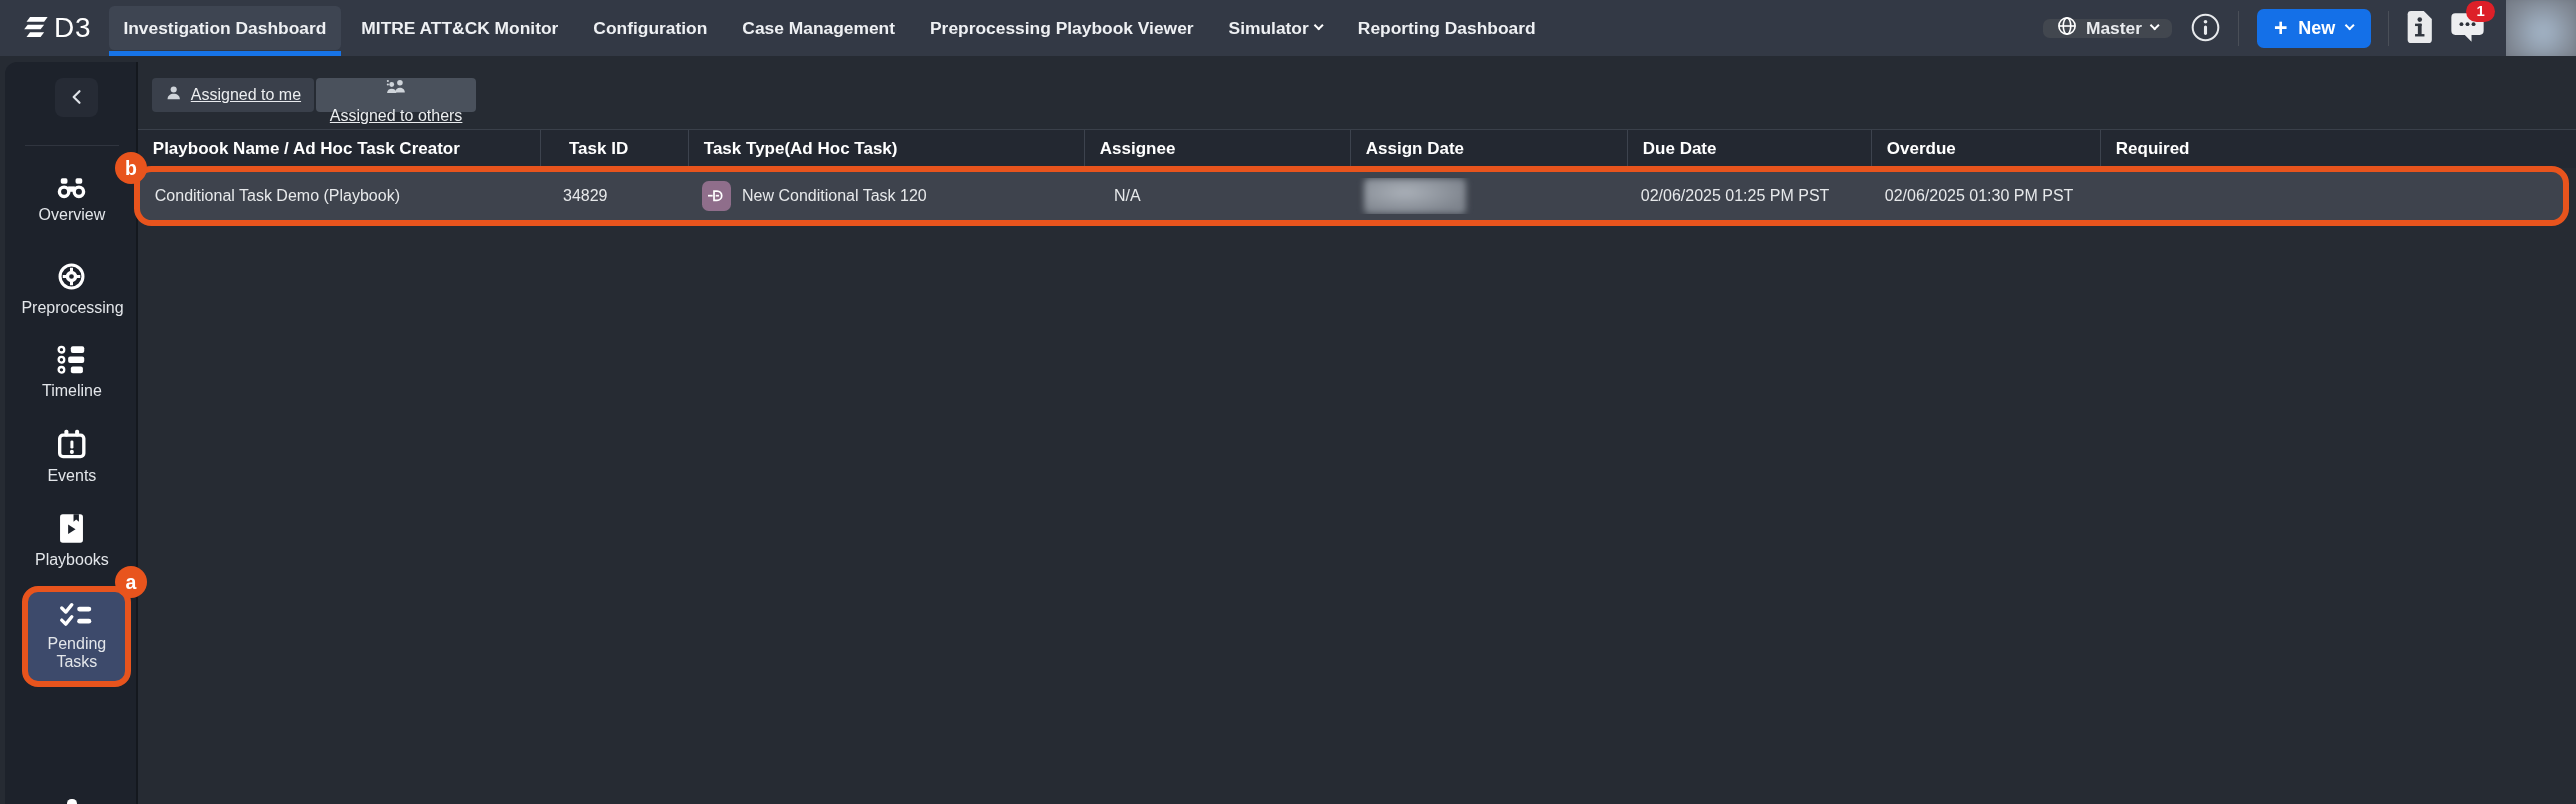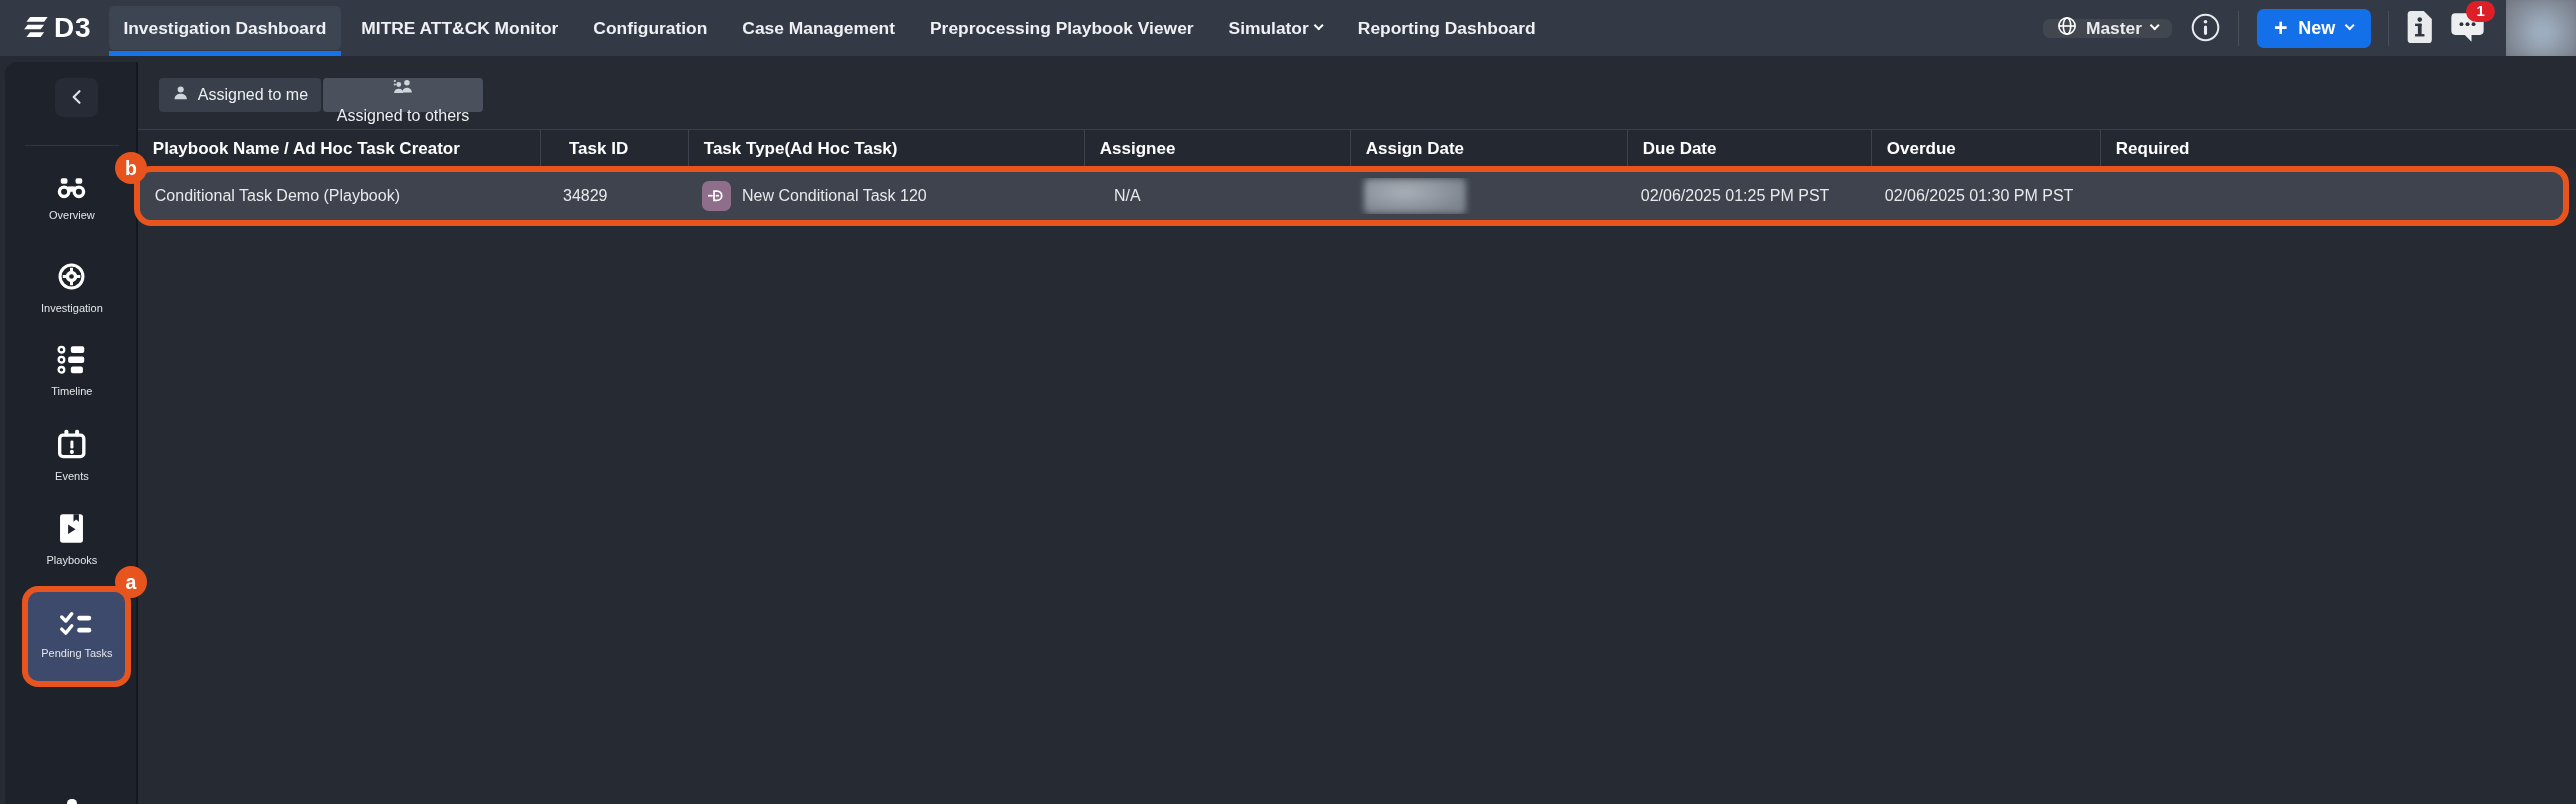--- a/index.html
+++ b/index.html
@@ -4,21 +4,21 @@
 <style>
   html,body{margin:0;padding:0;background:#262b33;}
   *{box-sizing:border-box;}
   #app{position:relative;width:2576px;height:804px;overflow:hidden;
        background:#262b33;font-family:"Liberation Sans","DejaVu Sans",sans-serif;color:#e9ebee;}
 
   
   .navbar{position:absolute;left:0;top:0;width:2576px;height:56px;background:#333945;
           display:flex;align-items:center;padding-left:23px;z-index:5;}
   .logo{display:flex;align-items:center;gap:4px;margin-right:17.4px;cursor:pointer;}
-  .logo-text{font-size:28px;font-weight:700;letter-spacing:0.7px;color:#fff;}
+  .logo-text{font-size:28px;font-weight:400;letter-spacing:0.7px;color:#fff;}
   .tabs{display:flex;align-items:center;gap:5.4px;height:100%;}
   .tab{position:relative;display:flex;align-items:center;gap:6.7px;height:44px;padding:0 14.8px;
        font-size:17.4px;font-weight:600;color:#eef0f3;white-space:nowrap;cursor:pointer;border-radius:5.4px;}
   .tab.active{background:#3e4552;}
   .tab.active::after{content:"";position:absolute;left:0;right:0;bottom:-6px;height:4.7px;background:#1774e8;}
   .nav-right{margin-left:auto;display:flex;align-items:center;gap:17.4px;height:100%;}
   .master-btn{display:flex;align-items:center;gap:9.4px;height:19px;padding:0 13.4px;border-radius:6.7px;
               background:#42474f;font-size:17.4px;font-weight:600;cursor:pointer;}
   .icon-btn{display:flex;align-items:center;justify-content:center;cursor:pointer;position:relative;}
   .vdiv{width:1.3px;height:35px;background:#4a4f58;}
@@ -35,29 +35,29 @@
   .avatar-blur{position:absolute;inset:-12px;background:radial-gradient(circle at 52% 55%,#a9bcd0 0%,#7e8590 55%,#6d737d 100%);filter:blur(8px);}
 
   
   .sidebar{position:absolute;left:5.4px;top:62px;width:133px;height:743px;background:#1d222b;
            border-top-left-radius:12px;border-right:2px solid #14181e;z-index:2;}
   .collapse-btn{position:absolute;left:50px;top:16px;width:43px;height:39px;border-radius:8px;
                 background:#262b35;display:flex;align-items:center;justify-content:center;cursor:pointer;}
   .side-divider{position:absolute;left:20px;top:83px;width:94px;height:1.3px;background:#30353f;}
   .side-item{position:absolute;left:0;width:133px;display:flex;flex-direction:column;align-items:center;
              gap:5.4px;cursor:pointer;}
-  .side-label{font-size:11px;line-height:18px;color:#e3e6ea;text-align:center;max-width:101px;}
+  .side-label{font-size:16px;line-height:18px;color:#e3e6ea;text-align:center;max-width:101px;}
   .pending-ring{position:absolute;left:17px;top:524px;width:109px;height:101px;border:6.7px solid #e8541d;
                 border-radius:16px;background:#3d4a6b;z-index:3;}
   .pending-inner{position:absolute;inset:0;display:flex;flex-direction:column;align-items:center;
                  justify-content:center;gap:5px;cursor:pointer;border-radius:8px;}
   .partial-icon{position:absolute;left:62px;top:737px;width:9.4px;height:9.4px;border-radius:50%;background:#fff;}
 
   
-  .filters{position:absolute;left:159px;top:78px;display:flex;gap:2px;z-index:1;}
+  .filters{position:absolute;left:152px;top:78px;display:flex;gap:2px;z-index:1;text-decoration:underline;}
   .filter-btn{display:flex;align-items:center;gap:8px;height:34px;padding:0 13.4px;border-radius:4px;
               font-size:16px;color:#eceef0;cursor:pointer;}
   .filter-btn.me{background:#3a404b;}
   .filter-btn.others{background:#4a515c;flex-direction:column;}
 
   
   .thead{position:absolute;left:138px;top:129px;width:2438px;height:39px;background:#232831;
          border-top:1.3px solid #3a404a;display:grid;
          grid-template-columns:402px 148px 396px 266px 277px 244px 229px 204px auto;
          align-items:center;z-index:1;}
@@ -221,21 +221,21 @@
       <span>
         <svg width="31" height="31" viewBox="0 0 46 46" fill="none" stroke="#fff">
           <circle cx="23" cy="23" r="17" stroke-width="4.5"></circle>
           <circle cx="23" cy="23" r="6" stroke-width="5"></circle>
           <line x1="23" y1="10" x2="23" y2="15" stroke-width="4.5"></line>
           <line x1="23" y1="31" x2="23" y2="36" stroke-width="4.5"></line>
           <line x1="10" y1="23" x2="15" y2="23" stroke-width="4.5"></line>
           <line x1="31" y1="23" x2="36" y2="23" stroke-width="4.5"></line>
         </svg>
       </span>
-      <span class="side-label">Investigation</span>
+      <span class="side-label">Preprocessing</span>
     </div>
 
     <div class="side-item" style="top:283px;">
       <span>
         <svg width="31" height="29.5" viewBox="0 0 46 44">
           <g fill="none" stroke="#fff" stroke-width="3.4">
             <circle cx="8" cy="7" r="4.2"></circle>
               <circle cx="8" cy="22" r="4.2"></circle>
               <circle cx="8" cy="37" r="4.2"></circle>
           </g>

